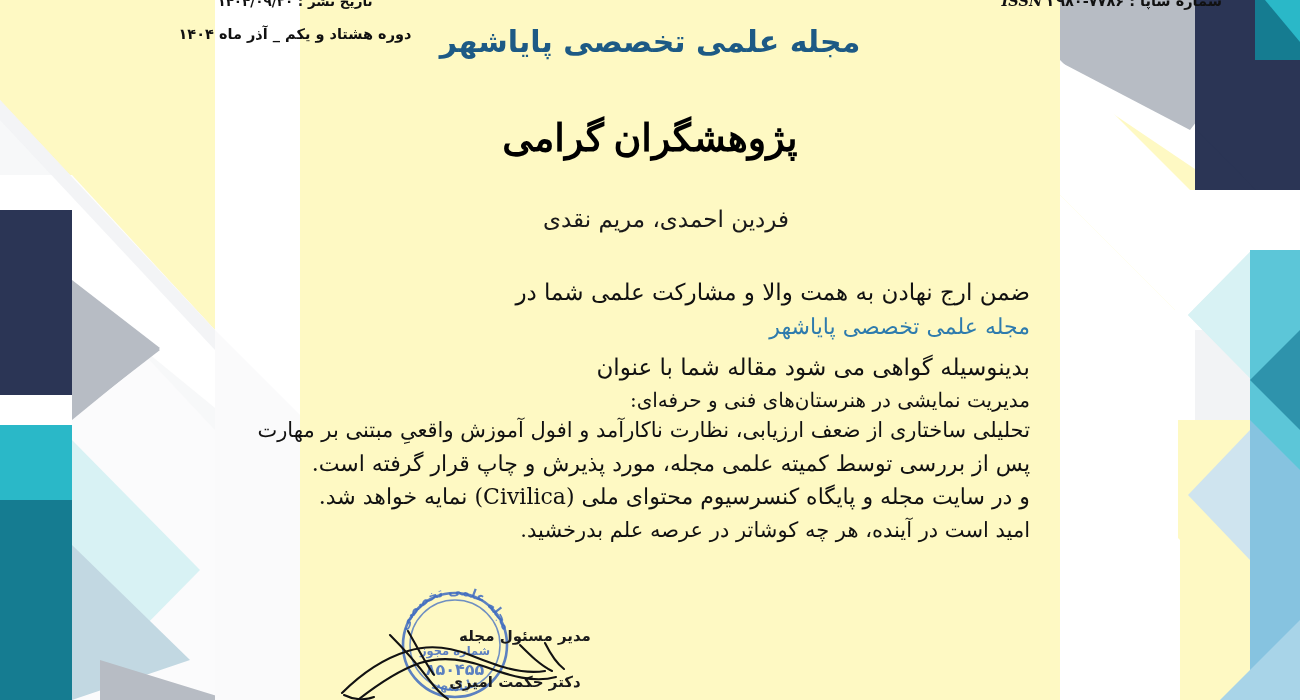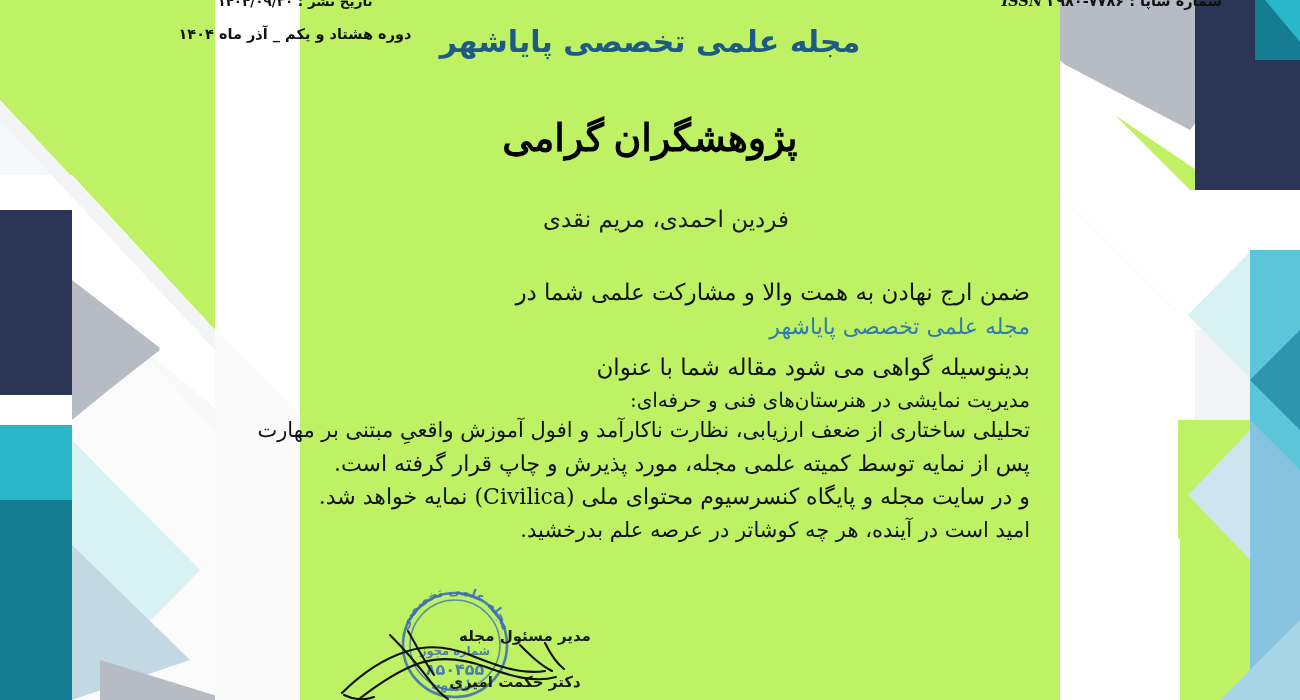--- a/index.html
+++ b/index.html
@@ -6,21 +6,21 @@
   html, body {
     margin: 0;
     padding: 0;
     background: #ffffff;
   }
   .page {
     position: relative;
     width: 1300px;
     height: 700px;
     overflow: hidden;
-    background: #bef264;
+    background: #fef9c3;
     font-family: "DejaVu Sans", "Liberation Sans", sans-serif;
   }
 
   
   .deco {
     position: absolute;
     top: 0;
     height: 700px;
     pointer-events: none;
   }
@@ -261,21 +261,21 @@
 
   <div class="salutation">پژوهشگران گرامی</div>
   <div class="authors">فردین احمدی، مریم نقدی</div>
 
   <div class="body-block">
     <div class="bl bl-1">ضمن ارج نهادن به همت والا و مشارکت علمی شما در</div>
     <div class="bl bl-2">مجله علمی تخصصی پایاشهر</div>
     <div class="bl bl-3">بدینوسیله گواهی می شود مقاله شما با عنوان</div>
     <div class="bl bl-4">مدیریت نمایشی در هنرستان‌های فنی و حرفه‌ای:</div>
     <div class="bl bl-5">تحلیلی ساختاری از ضعف ارزیابی، نظارت ناکارآمد و افول آموزش واقعیِ مبتنی بر مهارت</div>
-    <div class="bl bl-6">پس از نمایه توسط کمیته علمی مجله، مورد پذیرش و چاپ قرار گرفته است.</div>
+    <div class="bl bl-6">پس از بررسی توسط کمیته علمی مجله، مورد پذیرش و چاپ قرار گرفته است.</div>
     <div class="bl bl-7"><span>و در سایت مجله و پایگاه کنسرسیوم محتوای ملی (</span><span class="lat-inline">Civilica</span><span>) نمایه خواهد شد.</span></div>
     <div class="bl bl-8">امید است در آینده، هر چه کوشاتر در عرصه علم بدرخشید.</div>
   </div>
 
   <div class="sign-area">
 
     <svg class="stamp" viewBox="0 0 140 140" xmlns="http://www.w3.org/2000/svg">
       <defs>
         <path id="arcTop" d="M 20,70 A 50,50 0 0 1 120,70"></path>
         <path id="arcBot" d="M 24,70 A 46,46 0 0 0 116,70"></path>

